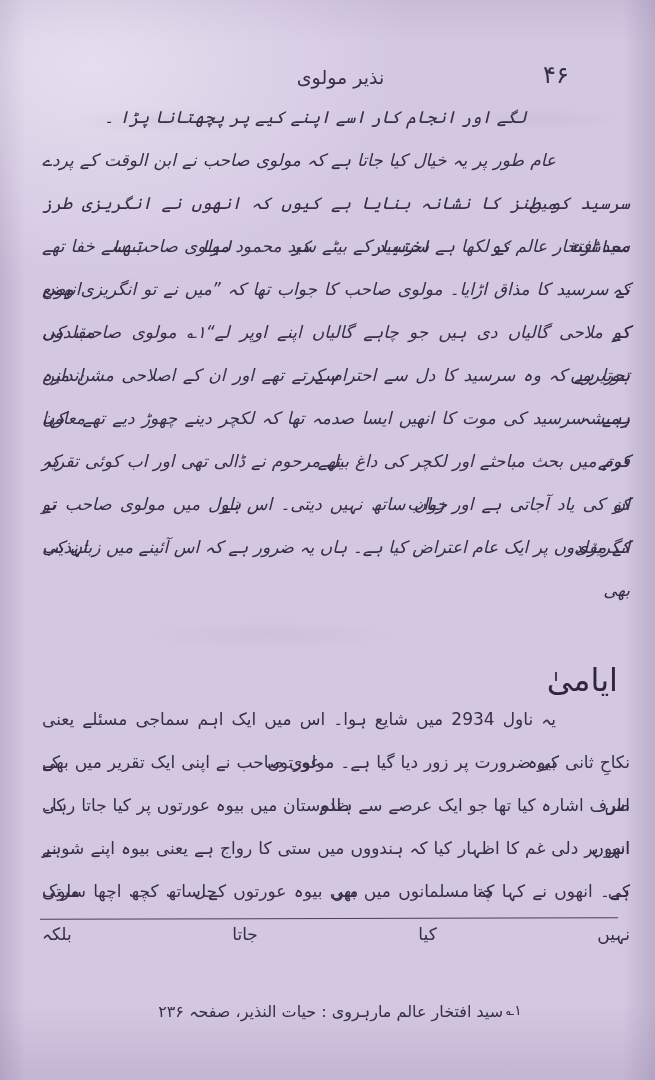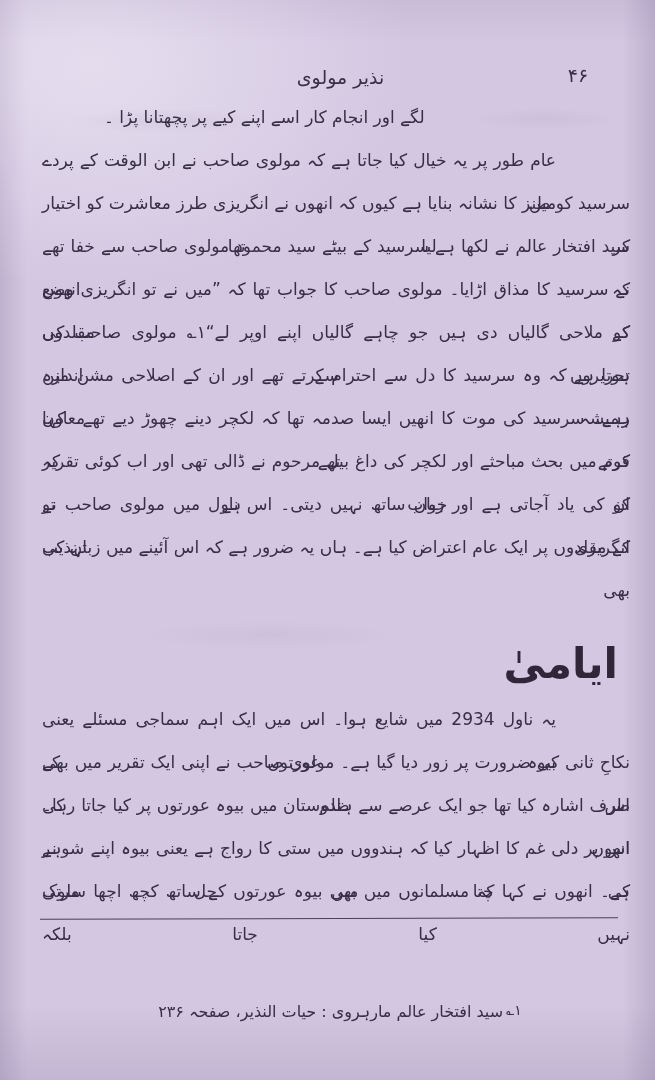--- a/index.html
+++ b/index.html
@@ -22,44 +22,44 @@
   .smudge.s1{left:70px;top:108px;width:190px;height:26px;background:radial-gradient(ellipse at center, rgba(90,76,110,.07), transparent 70%);}
   .smudge.s2{left:470px;top:108px;width:150px;height:22px;background:radial-gradient(ellipse at center, rgba(90,76,110,.06), transparent 70%);}
   .smudge.s3{left:140px;top:620px;width:260px;height:30px;background:radial-gradient(ellipse at center, rgba(90,76,110,.05), transparent 70%);}
 
   .runhead-title{
     position:absolute;top:60px;left:268px;width:145px;
     text-align:center;font-size:19px;line-height:34px;
   }
   .page-number{
     position:absolute;top:58px;left:543px;width:70px;
-    text-align:center;font-size:19px;line-height:34px;letter-spacing:2px;
+    text-align:left;font-size:24px;line-height:34px;letter-spacing:2px;
   }
 
   .textblock{
     position:absolute;left:42px;width:588px;
     direction:rtl;
   }
-  .block-a{top:96px;}
+  .block-a{top:96px;font-style:italic;}
   .block-b{top:698px;}
   .tline{
     height:43px;line-height:43px;
     font-size:17px;
     text-align:justify;text-align-last:justify;
     overflow:visible;
   }
   .tline.para-start{padding-right:74px;}
   .tline.para-end{text-align:left;text-align-last:left;}
   .tline.end-1{padding-left:62px;}
   .tline.end-12{padding-left:134px;}
 
   .section-heading{
-    position:absolute;top:632px;right:37px;
+    position:absolute;top:648px;right:37px;
     direction:rtl;
-    font-size:42px;font-weight:bold;line-height:64px;
+    font-size:32px;font-weight:normal;line-height:64px;
     color:#2f2739;
   }
 
   .footnote-rule{
     position:absolute;top:918px;left:40px;width:578px;height:0;
     border-top:1.6px solid #4a4156;
     transform:rotate(-0.15deg);
   }
   .footnote{
     position:absolute;top:988px;left:140px;width:400px;

